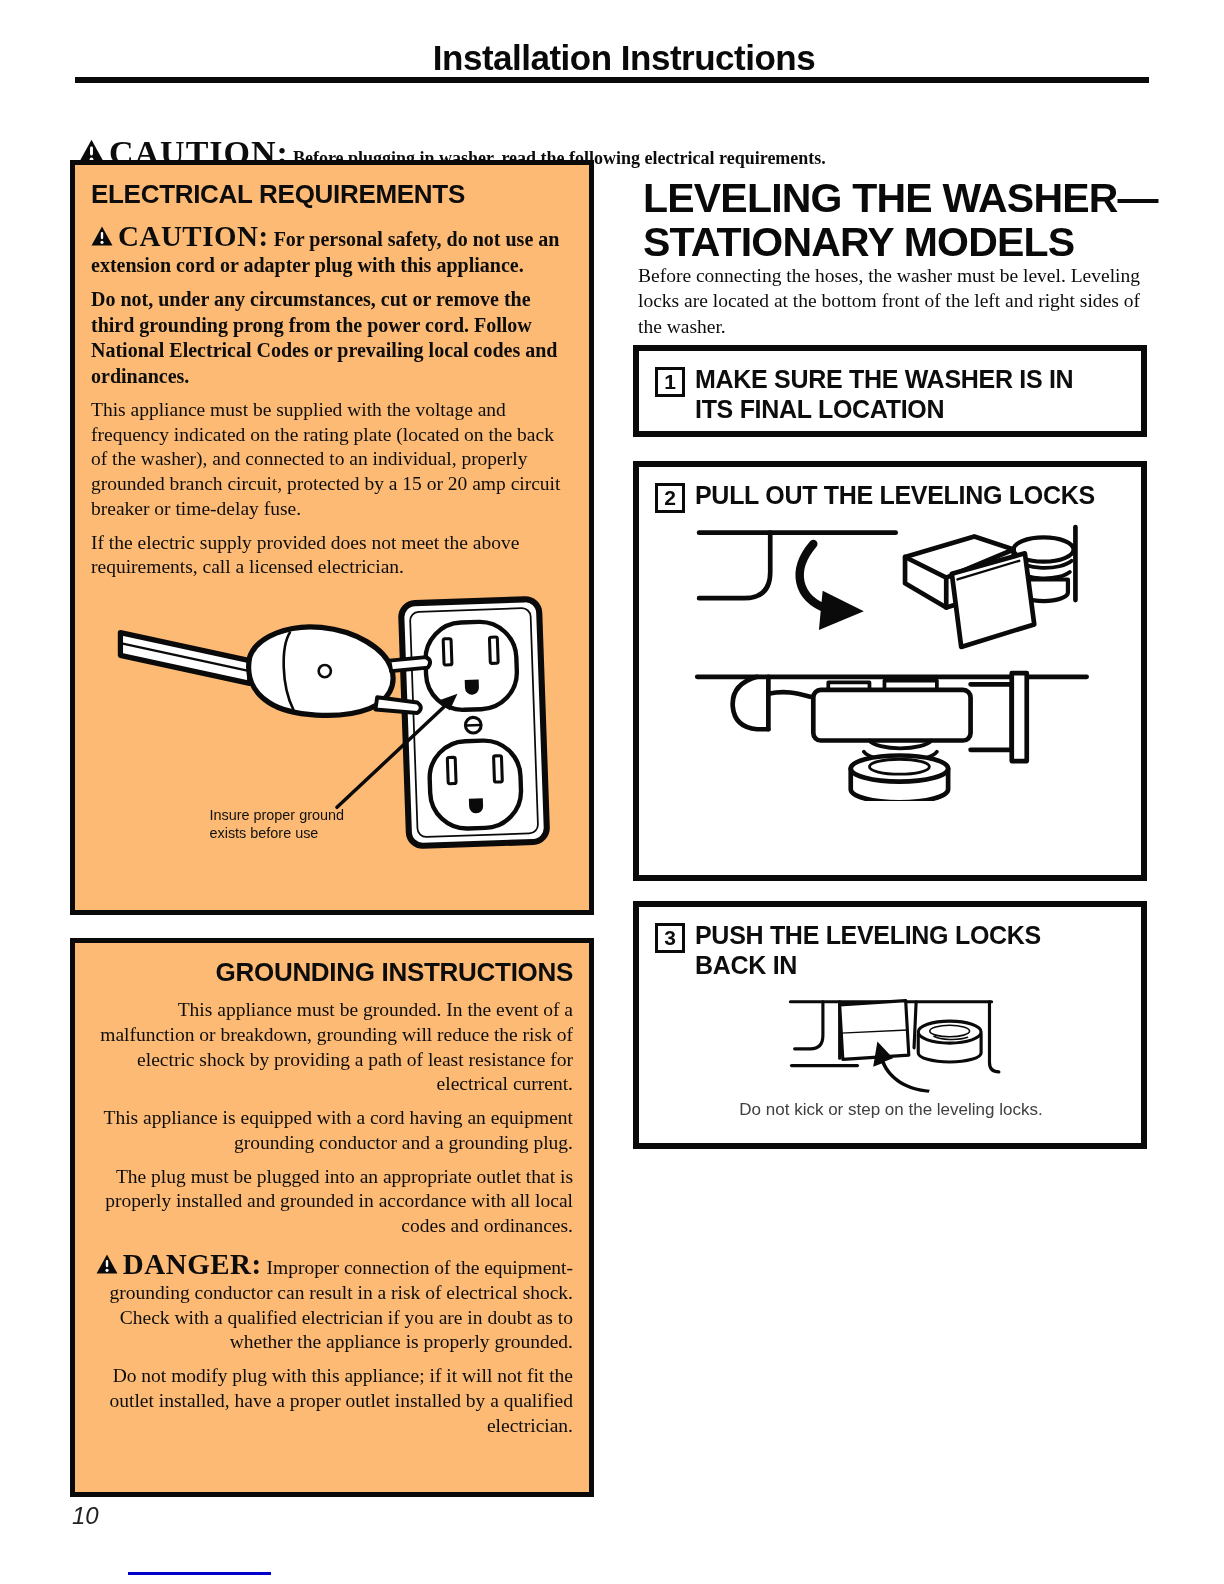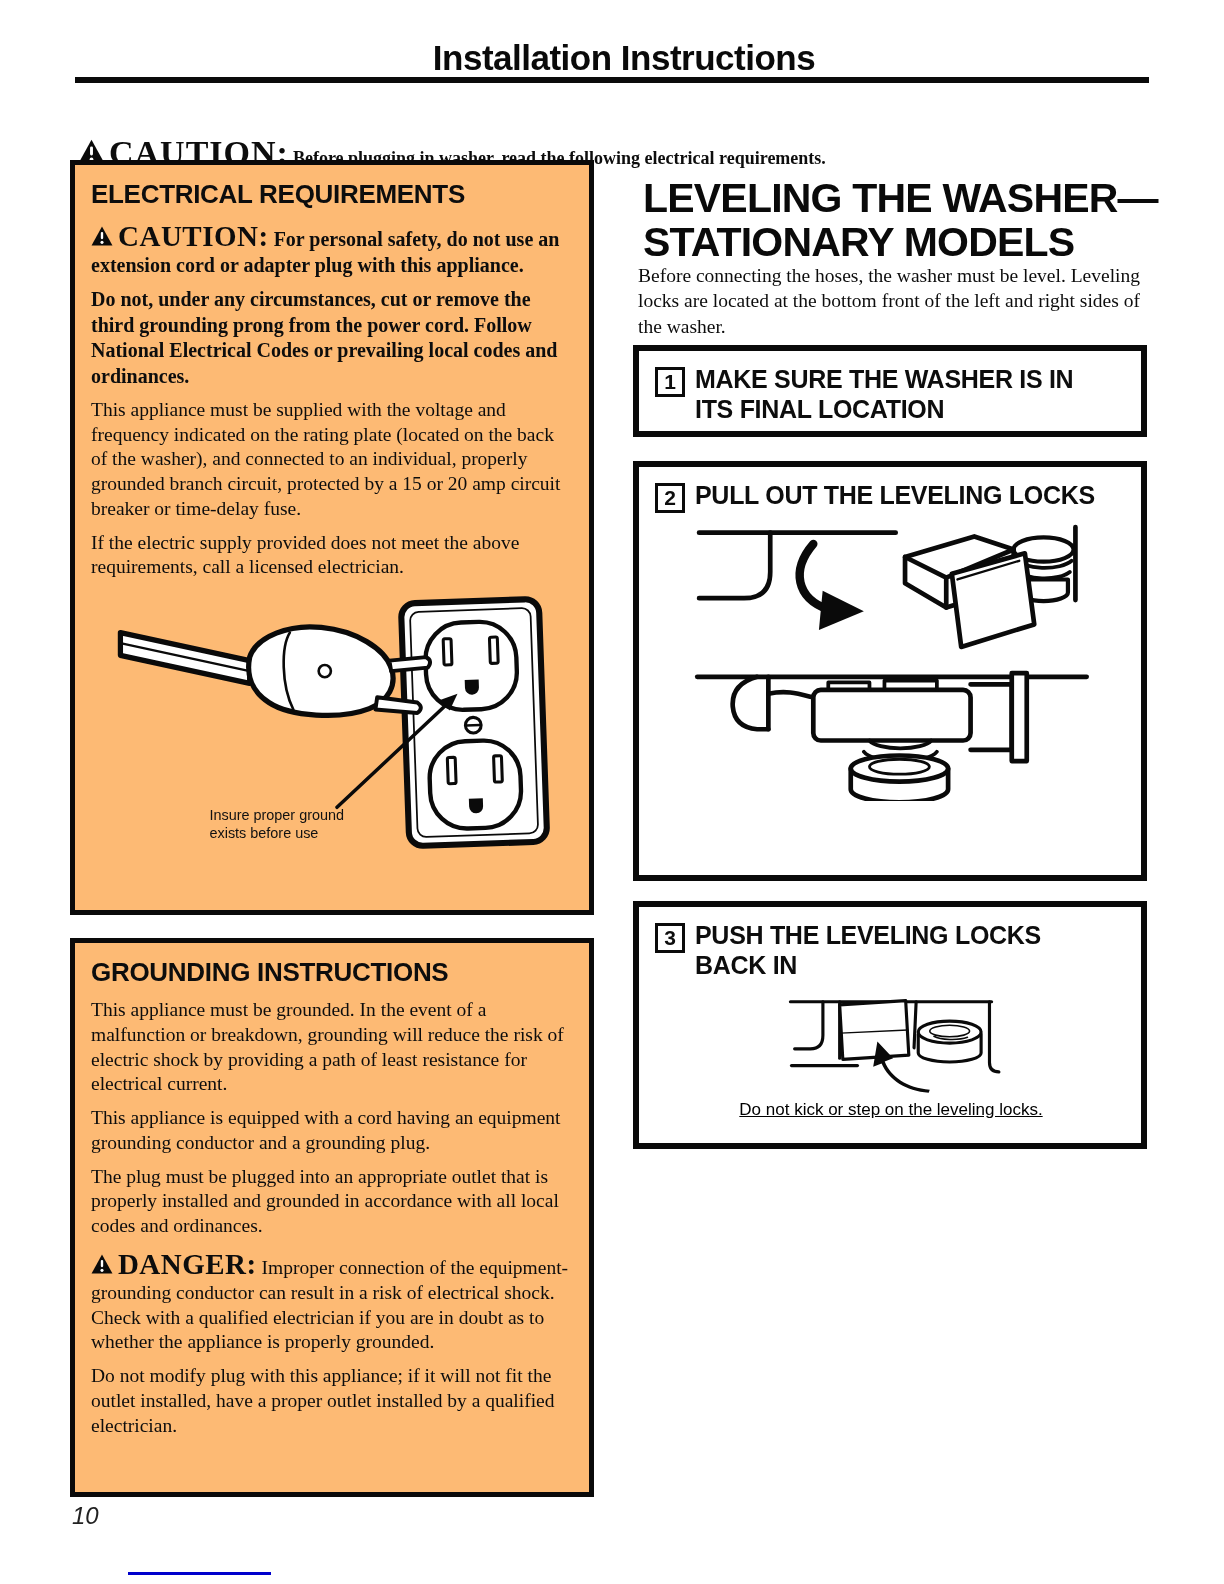--- a/index.html
+++ b/index.html
@@ -34,21 +34,21 @@
     letter-spacing:1px;
   }
   .banner-text { font:bold 18px "Liberation Serif", serif; }
 
   
   .box {
     position:absolute; border:5px solid #0a0a0a; background:#fdba74;
     padding:12px 16px 10px 16px;
   }
   .electrical-box { left:70px; top:160px; width:524px; height:755px; }
-  .grounding-box  { left:70px; top:938px; width:524px; height:559px; }
+  .grounding-box  { left:70px; top:938px; width:524px; height:559px;text-align:right; }
   .box h2 {
     margin:2px 0 10px 0;
     font:bold 26px "Liberation Sans", sans-serif;
     letter-spacing:-0.3px;
   }
   .box p {
     margin:0 0 9px 0;
     font-size:19.5px; line-height:1.27;
   }
   .box p.b { font-weight:bold; font-size:20px; }
@@ -86,21 +86,21 @@
   }
   .step-title {
     font:bold 25px "Liberation Sans", sans-serif;
     line-height:1.18; letter-spacing:-0.3px;
   }
   .step-body {
     margin:10px 0 0 40px; font-size:19.5px; line-height:1.27;
   }
   .ill-caption {
     text-align:center; margin-top:4px;
-    font:17px "Liberation Sans", sans-serif; color:#000000;text-decoration:underline;
+    font:17px "Liberation Sans", sans-serif; color:#404040;
   }
 
   
   .page-number {
     position:absolute; left:72px; top:1502px;
     font:italic 24px "Liberation Sans", sans-serif; color:#222;
   }
   .footer-line {
     position:absolute; left:128px; top:1572px; width:143px; height:3px;
     background:#0000cc;

